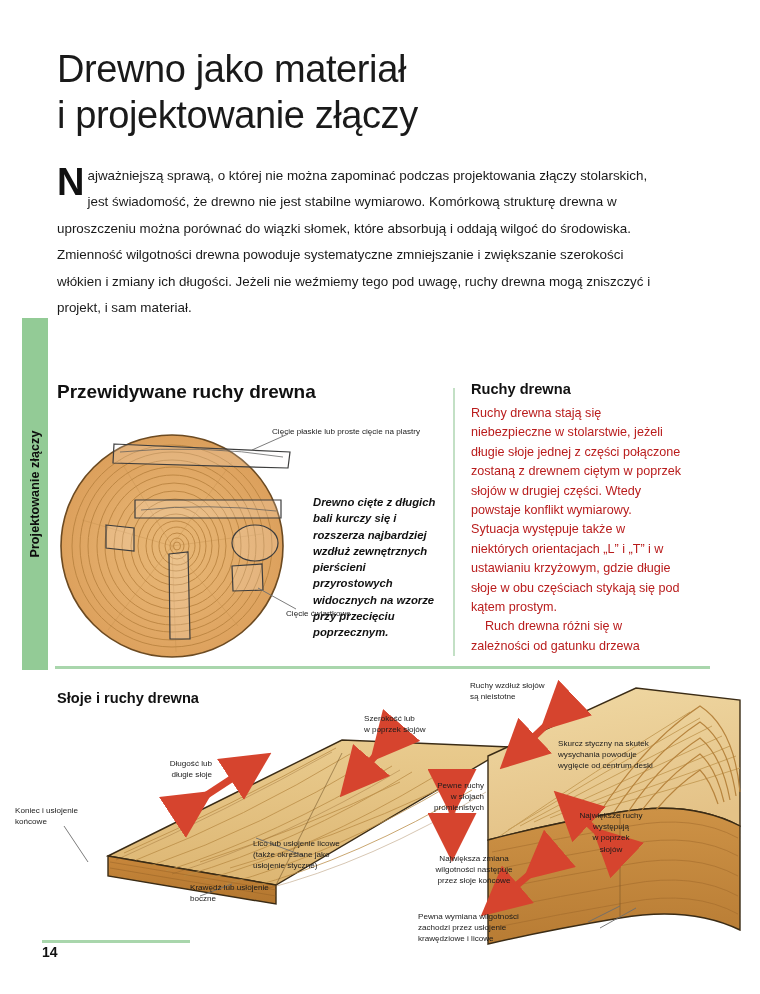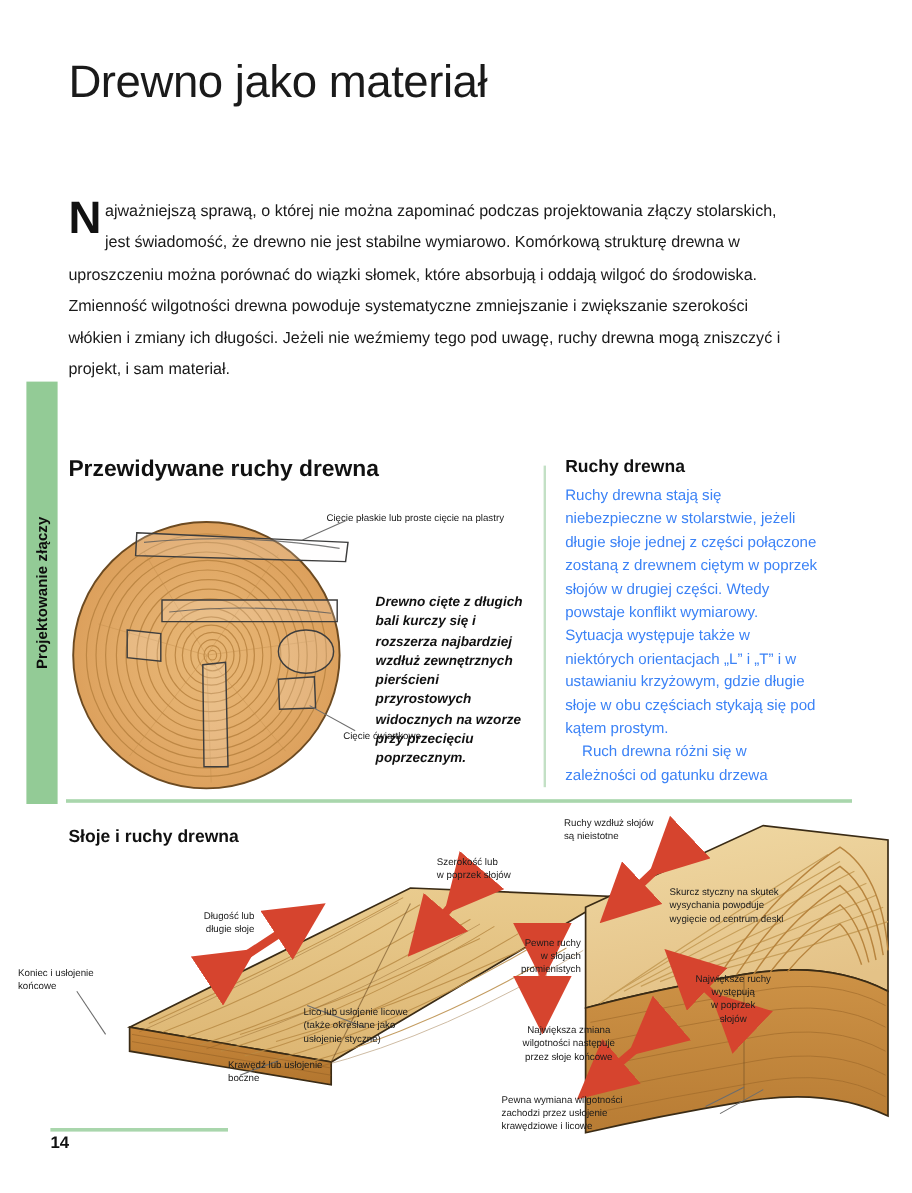--- a/index.html
+++ b/index.html
@@ -69,21 +69,21 @@
   .h-divider {
     position:absolute; left:55px; top:666px;
     width:655px; height:3px; background:#a9d6ac;
   }
 
   
   .right-col {
     position:absolute; left:471px; top:404px;
     width:212px;
     font-size:12.6px; line-height:19.4px;
-    color:#3b82f6;
+    color:#b91c1c;
   }
   .right-col p + p { text-indent:14px; }
 
   
   .call {
     position:absolute;
     font-size:8.1px; line-height:11.2px;
     color:#1b1b1b;
   }
   .call-italic {
@@ -114,20 +114,21 @@
 </style>
 </head>
 <body>
 
 <div class="side-tab">
   <div class="side-tab-label">Projektowanie złączy</div>
 </div>
 
 <div class="title">
   <div>Drewno jako materiał</div>
+  <div>i projektowanie złączy</div>
 </div>
 
 <div class="intro">
   <span class="dropcap">N</span><span>ajważniejszą sprawą, o której nie można zapominać podczas projektowania złączy stolarskich, jest świadomość, że drewno nie jest stabilne wymiarowo. Komórkową strukturę drewna w uproszczeniu można porównać do wiązki słomek, które absorbują i oddają wilgoć do środowiska. Zmienność wilgotności drewna powoduje systematyczne zmniejszanie i zwiększanie szerokości włókien i zmiany ich długości. Jeżeli nie weźmiemy tego pod uwagę, ruchy drewna mogą zniszczyć i projekt, i sam materiał.</span>
 </div>
 
 <div class="h-left">Przewidywane ruchy drewna</div>
 <div class="h-right">Ruchy drewna</div>
 <div class="v-divider"></div>
 <div class="h-divider"></div>

